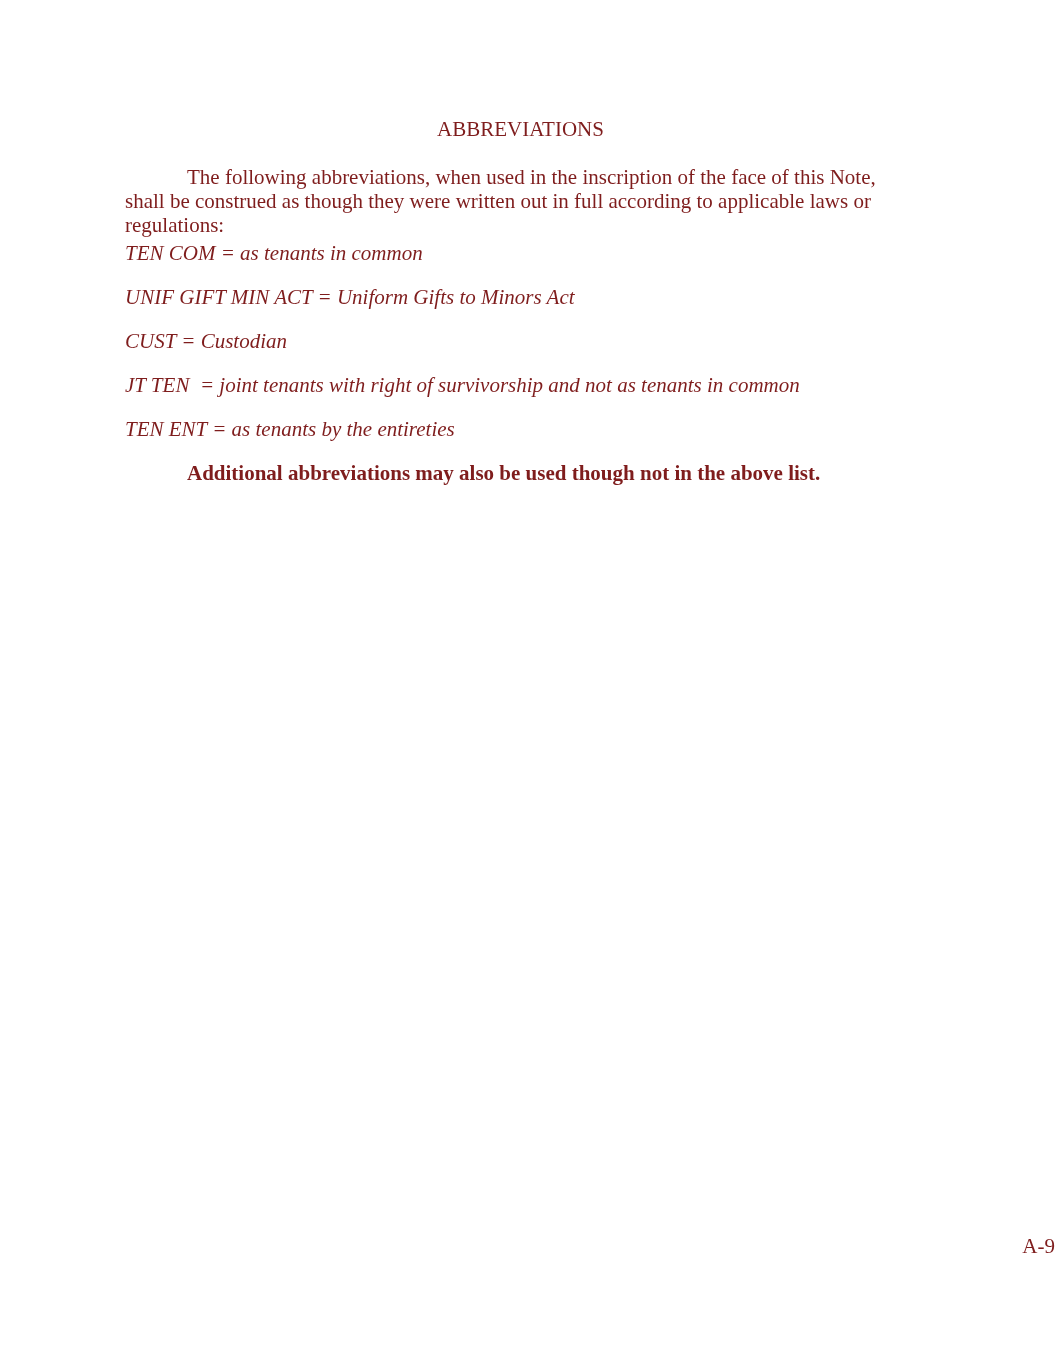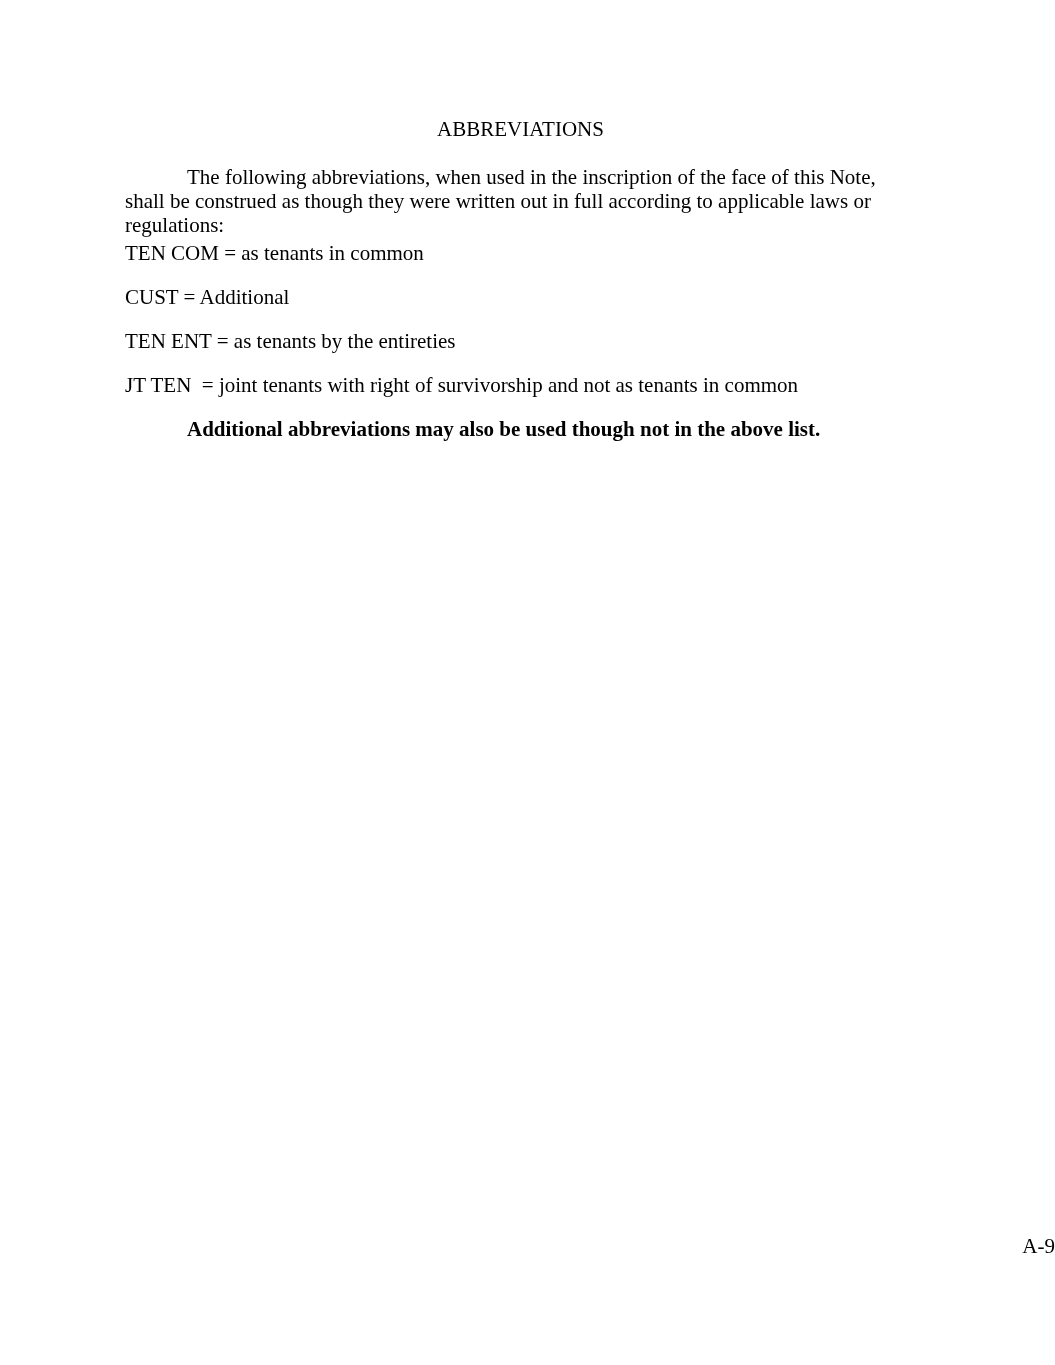--- a/index.html
+++ b/index.html
@@ -6,21 +6,21 @@
 
   html, body {
     background: #ffffff;
   }
 
   .page {
     position: relative;
     width: 1055px;
     height: 1365px;
     background: #ffffff;
-    color: #000000;
+    color: #7f1d1d;
     font-family: "Liberation Serif", "DejaVu Serif", serif;
     font-size: 21px;
     line-height: 24px;
     overflow: hidden;
   }
 
   .content {
     padding: 117px 139px 0 125px;
   }
 
@@ -33,20 +33,21 @@
   }
 
   .intro-paragraph {
     text-indent: 62px;
     text-align: left;
     margin-bottom: 4px;
   }
 
   .abbrev-list {
     list-style: none;
+    font-style: italic;
   }
 
   .abbrev-item {
     white-space: pre-wrap;
     line-height: 24px;
     margin-bottom: 20px;
   }
 
   .closing-paragraph {
     text-indent: 62px;
@@ -69,23 +70,24 @@
 
 <div class="page">
   <div class="content">
 
     <h1 class="doc-title">ABBREVIATIONS</h1>
 
     <p class="intro-paragraph">The following abbreviations, when used in the inscription of the face of this Note, shall be construed as though they were written out in full according to applicable laws or regulations:</p>
 
     <div class="abbrev-list">
       <div class="abbrev-item">TEN COM = as tenants in common</div>
-      <div class="abbrev-item">CUST = Additional</div>
+      <div class="abbrev-item">UNIF GIFT MIN ACT = Uniform Gifts to Minors Act</div>
+      <div class="abbrev-item">CUST = Custodian</div>
+      <div class="abbrev-item">JT TEN  = joint tenants with right of survivorship and not as tenants in common</div>
       <div class="abbrev-item">TEN ENT = as tenants by the entireties</div>
-      <div class="abbrev-item">JT TEN  = joint tenants with right of survivorship and not as tenants in common</div>
     </div>
 
     <p class="closing-paragraph">Additional abbreviations may also be used though not in the above list.</p>
 
   </div>
 
   <div class="page-number">A-9</div>
 </div>
 
 </body></html>

